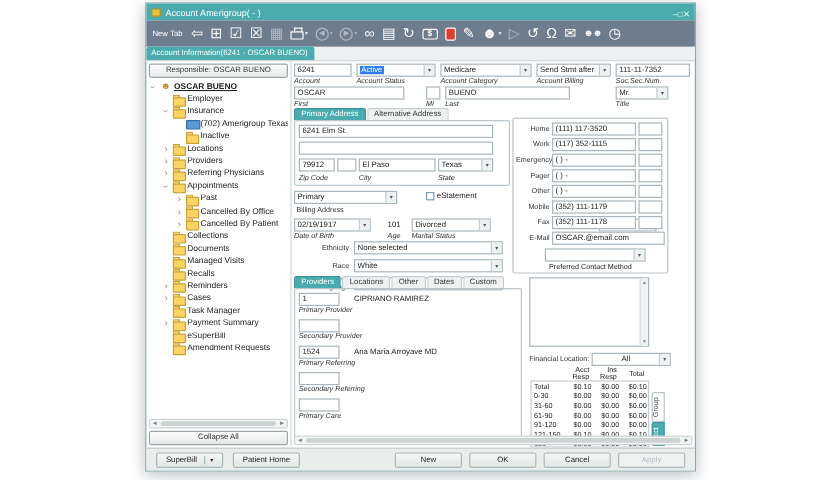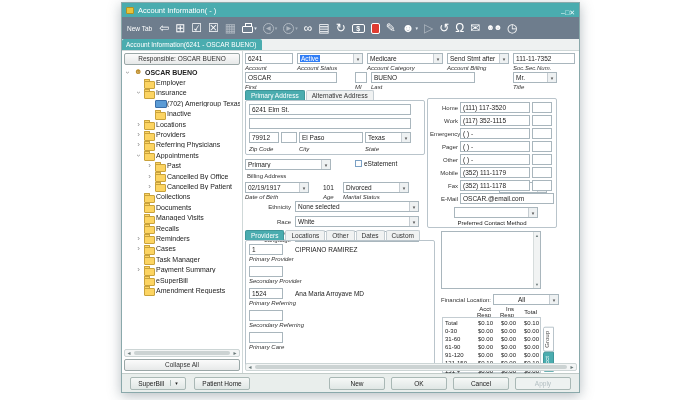--- a/index.html
+++ b/index.html
@@ -92,21 +92,21 @@
   .fbtn.disabled{color:#b2bec1;background:#eef2f1}
   .fspacer{flex:1}
 </style>
 </head>
 <body>
 
 <div class="window">
 
   <div class="titlebar">
     <span class="title-icon"></span>
-    <span class="title-text">Account Information( - )</span>
+    <span class="title-text">Account Amerigroup( - )</span>
     <span class="tb-sp"></span>
     <span><span class="winbtn">–</span><span class="winbtn">□</span><span class="winbtn">✕</span></span>
   </div>
 
   <div class="toolbar">
     <span class="newtab">New Tab</span>
     <span style="display:flex;align-items:center;gap:6px">
         <span class="tbi">
           <span class="g">⇦</span>
         </span>

